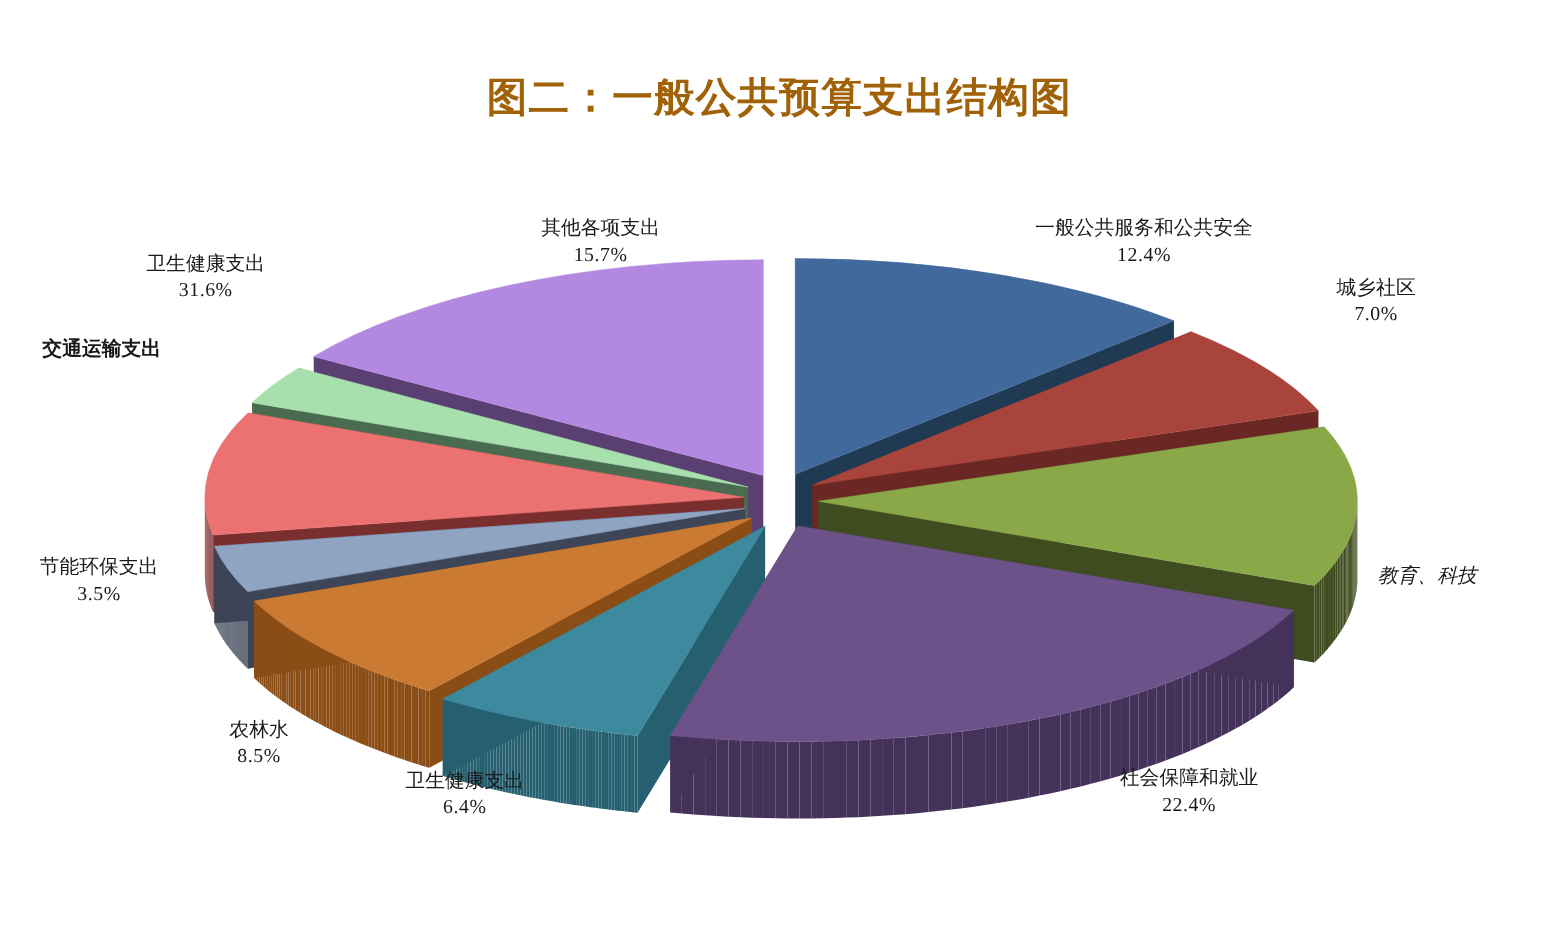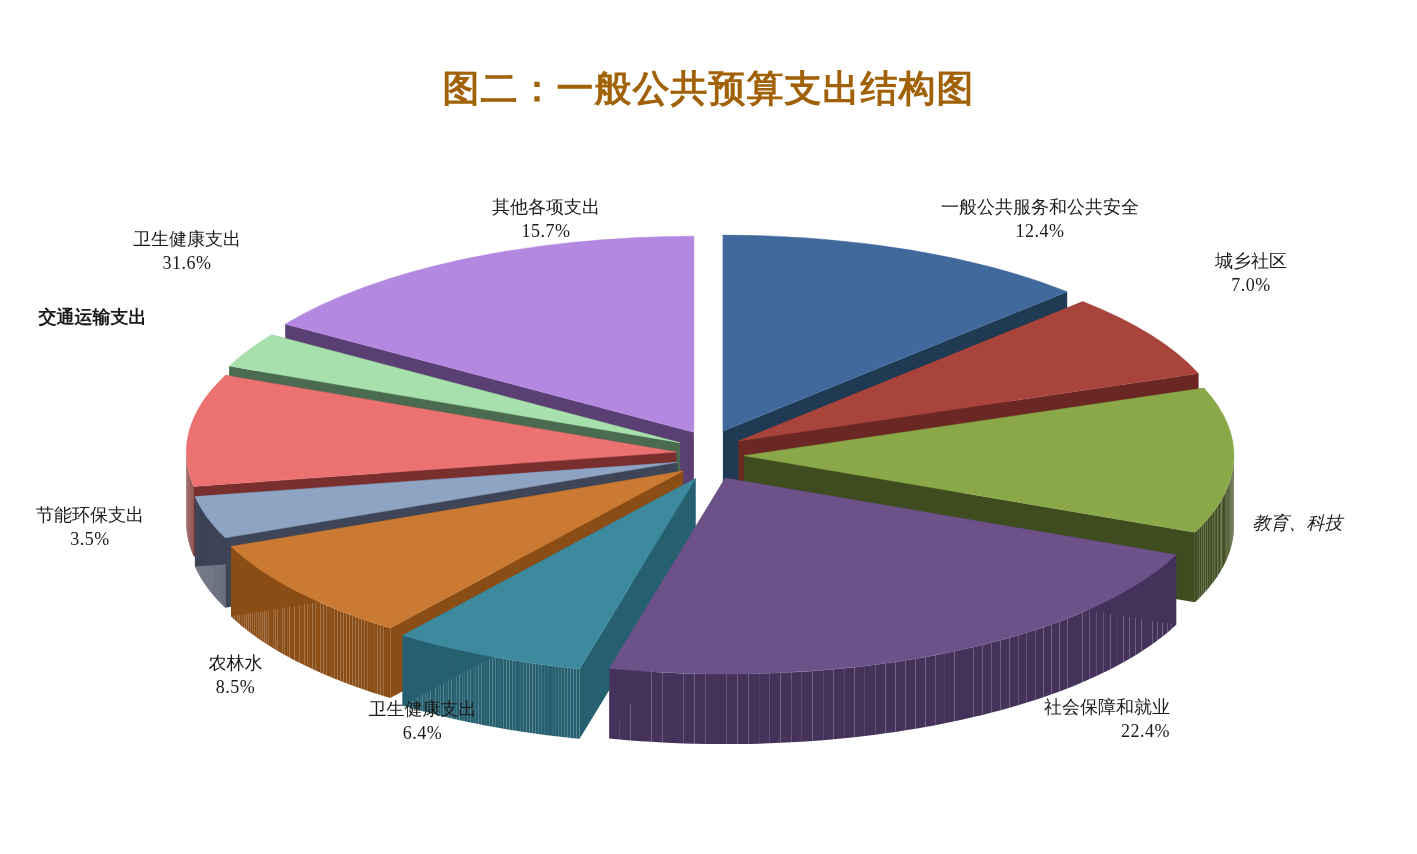--- a/index.html
+++ b/index.html
@@ -381,21 +381,21 @@
     <span class="nm">一般公共服务和公共安全</span>
     <span class="pc">12.4%</span>
   </div>
   <div class="dlabel" id="lbl1" style="left: 1116px; top: 250px; width: 270px;">
     <span class="nm">城乡社区</span>
     <span class="pc">7.0%</span>
   </div>
   <div class="dlabel" id="lbl2" style="left: 1178px; top: 512px; width: 239px; text-align: center; font-style: italic;">
     <span class="nm">教育、科技</span>
   </div>
-  <div class="dlabel" id="lbl3" style="left: 944px; top: 696px; width: 226px; text-align: right;">
+  <div class="dlabel" id="lbl3" style="left: 968px; top: 696px; width: 226px;">
     <span class="nm">社会保障和就业</span>
     <span class="pc">22.4%</span>
   </div>
   <div class="dlabel" id="lbl4" style="left: 325px; top: 698px; width: 195px;">
     <span class="nm">卫生健康支出</span>
     <span class="pc">6.4%</span>
   </div>
   <div class="dlabel" id="lbl5" style="left: 148px; top: 652px; width: 175px;">
     <span class="nm">农林水</span>
     <span class="pc">8.5%</span>

